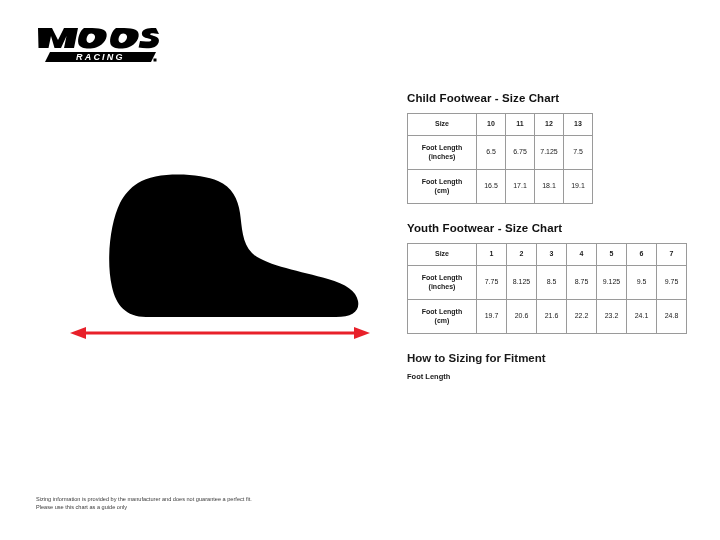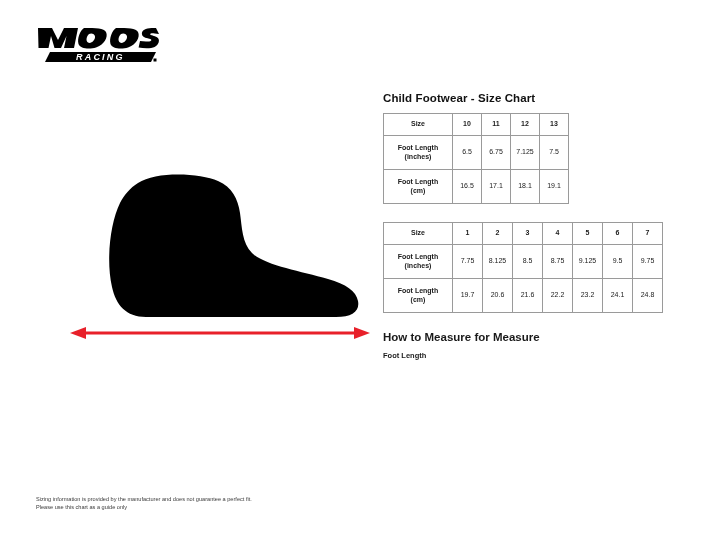--- a/index.html
+++ b/index.html
@@ -48,21 +48,21 @@
     top: 92px;
     width: 300px;
   }
   .section-title {
     font-size: 11.5px;
     font-weight: bold;
     color: #111111;
     margin: 0 0 9px 0;
     letter-spacing: 0.1px;
   }
-  .section-block { margin-bottom: 18px; }
+  .section-block { margin-bottom: 18px; margin-left: 24px; }
 
   table.size-table {
     border-collapse: collapse;
     table-layout: fixed;
     font-size: 7px;
     color: #1a1a1a;
   }
   table.size-table td {
     border: 1px solid #9a9a9a;
     text-align: center;
@@ -192,20 +192,21 @@
             <td class="val-cell">16.5</td>
             <td class="val-cell">17.1</td>
             <td class="val-cell">18.1</td>
             <td class="val-cell">19.1</td>
           </tr>
         </tbody>
       </table>
     </div>
 
     <div class="section-block">
+      <h2 class="section-title">Youth Footwear - Size Chart</h2>
       <table class="size-table youth-table">
         <tbody>
           <tr class="row-head">
             <td class="label-cell head-cell">Size</td>
             <td class="val-cell head-cell">1</td>
             <td class="val-cell head-cell">2</td>
             <td class="val-cell head-cell">3</td>
             <td class="val-cell head-cell">4</td>
             <td class="val-cell head-cell">5</td>
             <td class="val-cell head-cell">6</td>
@@ -235,21 +236,21 @@
             <td class="val-cell">22.2</td>
             <td class="val-cell">23.2</td>
             <td class="val-cell">24.1</td>
             <td class="val-cell">24.8</td>
           </tr>
         </tbody>
       </table>
     </div>
 
     <div class="section-block">
-      <h2 class="howto-title">How to Measure for Measure</h2>
+      <h2 class="howto-title">How to Sizing for Fitment</h2>
       <p class="howto-sub">Foot Length</p>
     </div>
 
   </div>
 
   <div class="footer">
     <p>Sizing information is provided by the manufacturer and does not guarantee a perfect fit.</p>
     <p>Please use this chart as a guide only</p>
   </div>
 

